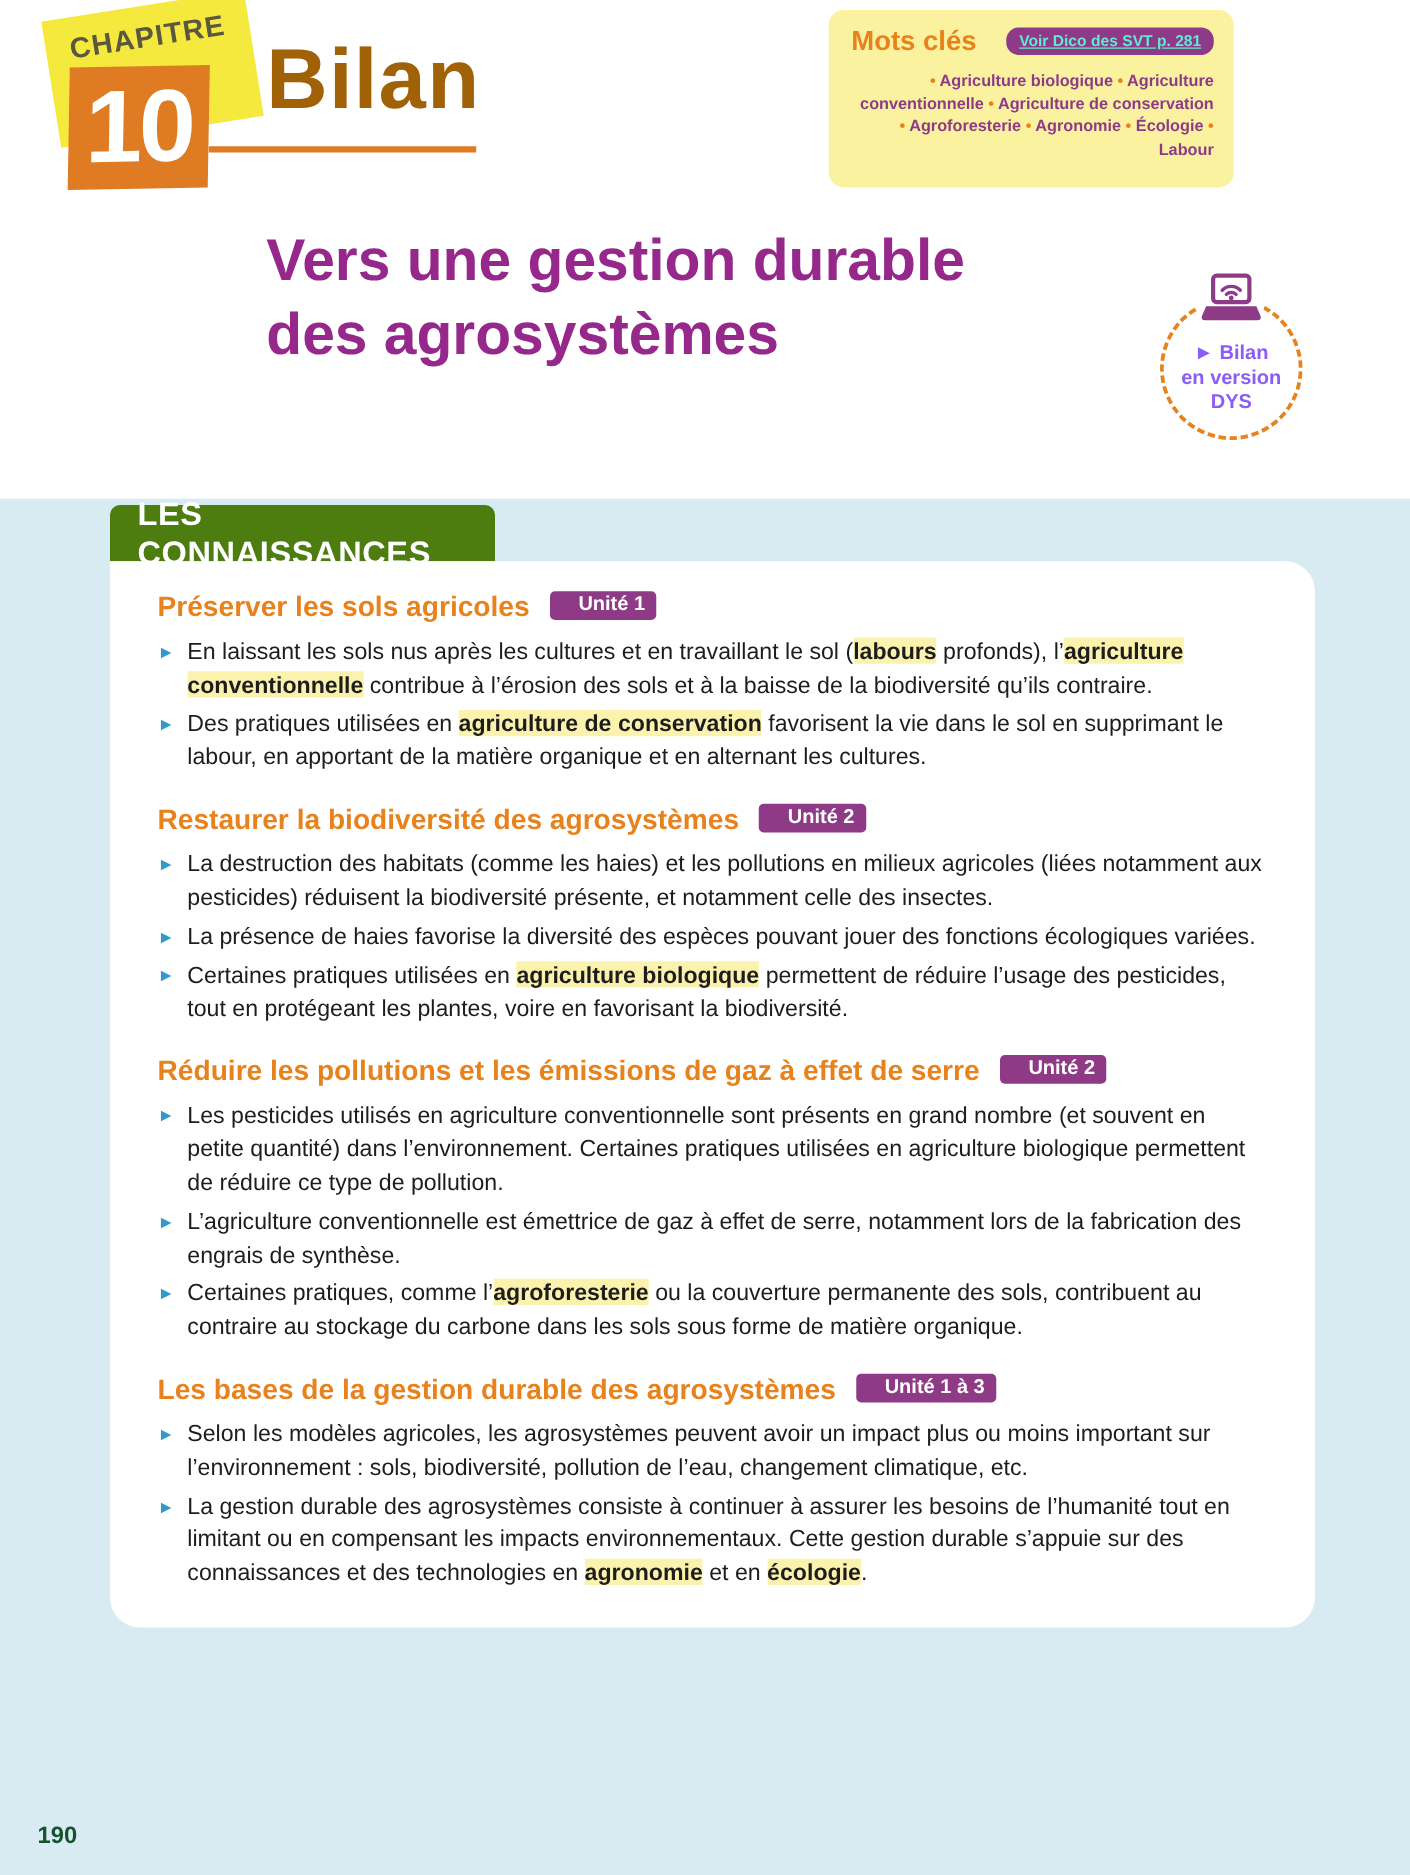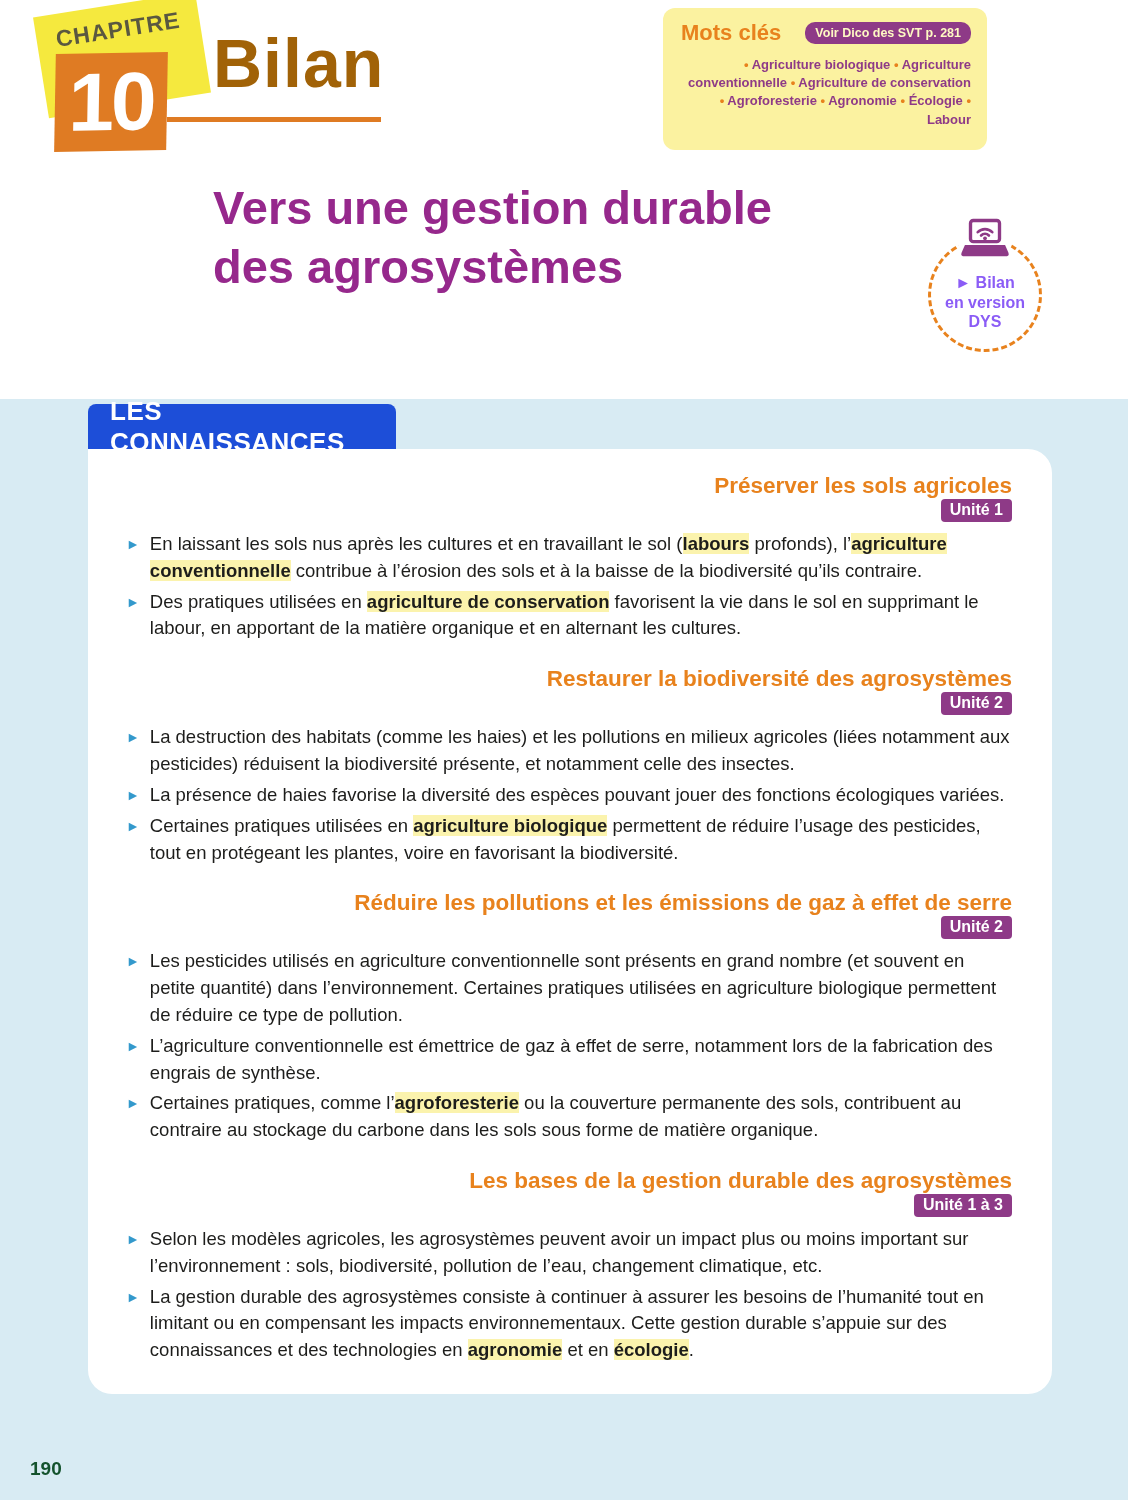--- a/index.html
+++ b/index.html
@@ -37,22 +37,22 @@
   }
 
   
   .mots-cles {
     position: absolute; left: 663px; top: 8px; width: 324px; min-height: 142px;
     background: #fbf2a0; border-radius: 12px; padding: 12px 16px 14px 18px; text-align: right;
   }
   .mc-row { display: flex; justify-content: space-between; align-items: flex-start; }
   .mc-title { color: #e8821d; font-size: 22px; font-weight: bold; }
   .mc-badge {
-    background: #8e3a87; color: #fef9c3; font-size: 12.5px; font-weight: bold;
-    padding: 4px 10px; border-radius: 10px; white-space: nowrap; margin-top: 2px;
+    background: #8e3a87; color: #5eead4; font-size: 12.5px; font-weight: bold;
+    padding: 4px 10px; border-radius: 10px; white-space: nowrap; margin-top: 2px; text-decoration: underline;
   }
   .mc-keywords {
     margin: 10px 0 0 0; color: #8e3a87; font-weight: bold;
     font-size: 13px; line-height: 1.4;
   }
   .mc-keywords .dot { color: #e8821d; }
 
   
   .main-title {
     position: absolute; left: 213px; top: 178px; margin: 0;
@@ -72,39 +72,39 @@
     position: absolute; top: -24px; left: 50%; transform: translateX(-50%);
   }
 
   
   .blue-panel {
     position: absolute; left: 0; top: 399px; width: 1128px; height: 1101px;
     background: #d8ebf3;
   }
   .conn-tab {
     position: absolute; left: 88px; top: 5px; width: 308px; height: 45px;
-    background: #1d4ed8; color: #fff; border-radius: 8px 8px 0 0;
+    background: #4d7c0f; color: #fff; border-radius: 8px 8px 0 0;
     display: flex; align-items: center; padding-left: 22px;
     font-size: 26px; font-weight: bold; letter-spacing: 0.5px;
   }
   .card {
     position: absolute; left: 88px; top: 50px; width: 964px; min-height: 806px;
     background: #fff; border-radius: 0 24px 24px 24px;
     padding: 20px 40px 26px 38px;
   }
 
   .section { margin-top: 24px; }
   .section:first-child { margin-top: 4px; }
   .sec-head {
-    margin: 0 0 9px 0; display: flex; align-items: flex-end; 
-    color: #e8821d; font-size: 22.5px; font-weight: bold; flex-direction: column;
+    margin: 0 0 9px 0; display: flex; align-items: flex-start; gap: 16px;
+    color: #e8821d; font-size: 22.5px; font-weight: bold;
   }
   .unit-badge {
     background: #8e3a87; color: #fff; font-size: 16px; font-weight: bold;
-    padding: 2px 9px 3px 9px; border-radius: 4px; white-space: nowrap;
+    padding: 2px 9px 3px 23px; border-radius: 4px; white-space: nowrap;
   }
   .bullet { display: flex; margin: 2px 0 4px 0; }
   .bullet .arrow {
     color: #3399cc; font-size: 14px; line-height: 1; padding-top: 6px;
     margin-right: 10px; flex: 0 0 auto;
   }
   .bullet .btext {
     margin: 0; color: #1d1d1b; font-size: 18.5px; line-height: 1.45;
   }
   .btext .hl { background: #fbf3ad; font-weight: bold; }

